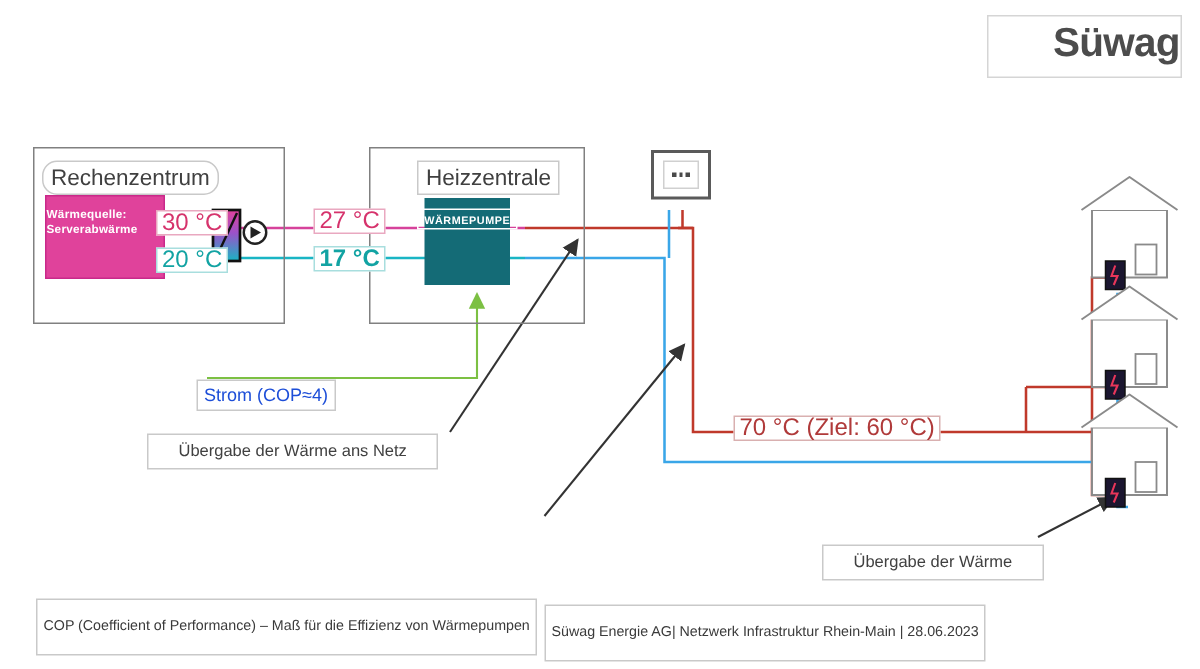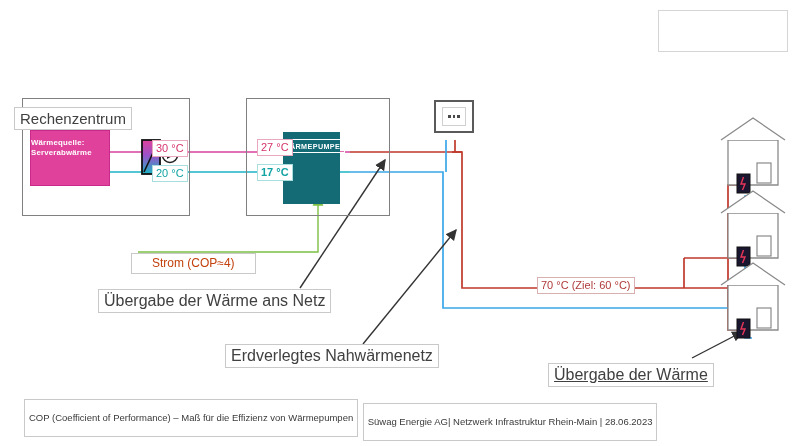--- a/index.html
+++ b/index.html
@@ -17,27 +17,27 @@
     position:absolute;
     background:#ffffff;
     border:1px solid #c9c9c9;
     font-size:11px;
     line-height:13px;
     padding:1px 3px;
     color:#555;
     white-space:nowrap;
     box-sizing:border-box;
   }
-  .lbl.temp{font-size:11px;padding:1px 3px;margin-left:48px;}
+  .lbl.temp{font-size:16px;padding:1px 3px;}
   .lbl.pink{color:#d6336c;border-color:#e9a8c0;}
   .lbl.teal{color:#12a3a3;border-color:#a8dede;}
   .lbl.red{color:#b03a3a;border-color:#d9b0b0;text-align:center;}
   .lbl.blue{color:#2f9fe0;border-color:#aed8f0;}
-  .lbl.big{font-size:16px;line-height:18px;color:#404040;padding:2px 5px;}
-  .lbl.mid{font-size:12px;line-height:15px;color:#c2410c;padding:2px 20px;}
+  .lbl.big{font-size:11px;line-height:18px;color:#404040;padding:2px 20px;}
+  .lbl.mid{font-size:12px;line-height:15px;color:#1d4ed8;padding:2px 4px;}
   .lbl.title{font-size:15px;line-height:19px;color:#404040;padding:1px 5px;}
   .lbl.foot{font-size:9.5px;line-height:12px;color:#3a3a3a;padding:12px 4px;}
 
   .box-outline{
     position:absolute;
     border:1.3px solid #808080;
     background:transparent;
     box-sizing:border-box;
   }
 
@@ -216,45 +216,46 @@
 
   <div class="box-outline" style="left:22px;top:98px;width:168px;height:118px;"></div>
 
   <div class="box-outline" style="left:246px;top:98px;width:144px;height:118px;"></div>
 
   <div class="pink-box" style="left:30px;top:130px;width:80px;height:56px;">
     <div class="ptxt">Wärmequelle:</div>
     <div class="ptxt">Serverabwärme</div>
   </div>
 
-  <div class="hp-box" style="left:283px;top:132px;width:57px;height:72px;">
+  <div class="hp-box" style="left:283px;top:132px;width:57px;height:58px;">
     <div class="hp-cap">WÄRMEPUMPE</div>
   </div>
 
   <div class="small-node" style="left:434px;top:100px;width:40px;height:33px;">
     <div class="inner">
       <span class="dot"></span>
       <span class="dot"></span>
       <span class="dot"></span>
     </div>
   </div>
 
-  <div class="lbl title" style="left:14px;top:107px;">Rechenzentrum</div>
+  <div class="lbl title" style="left:28px;top:107px;border-radius:10px;">Rechenzentrum</div>
+  <div class="lbl title" style="left:278px;top:107px;">Heizzentrale</div>
 
   <div class="lbl temp pink" style="left:104px;top:140px;">30 °C</div>
   <div class="lbl temp teal" style="left:104px;top:165px;">20 °C</div>
   <div class="lbl temp pink" style="left:209px;top:139px;">27 °C</div>
   <div class="lbl temp teal" style="left:209px;top:164px;font-weight:bold;">17 °C</div>
   <div class="lbl temp red" style="left:489px;top:277px;">70 °C (Ziel: 60 °C)</div>
 
   <div class="lbl mid" style="left:131px;top:253px;">Strom (COP≈4)</div>
   <div class="lbl big" style="left:98px;top:289px;">Übergabe der Wärme ans Netz</div>
-  <div class="lbl big" style="left:225px;top:344px;">Erdverlegtes Nahwärmenetz</div>
-  <div class="lbl big" style="left:548px;top:363px;text-decoration:underline;">Übergabe der Wärme</div>
+  <div class="lbl big" style="left:548px;top:363px;">Übergabe der Wärme</div>
 
   <div class="footer-wrap" style="left:24px;top:399px;">
     <div class="lbl foot" style="position:relative;left:0;top:0;display:inline-block;">COP (Coefficient of Performance) – Maß für die Effizienz von Wärmepumpen</div>
     <div class="lbl foot" style="position:relative;left:0;top:4px;display:inline-block;">Süwag Energie AG| Netzwerk Infrastruktur Rhein-Main | 28.06.2023</div>
   </div>
 
   <div class="logo-box" style="left:658px;top:10px;width:130px;height:42px;"></div>
+  <div class="logo-text" style="left:702px;top:15px;">Süwag</div>
 
 </div>
 
 </body></html>

